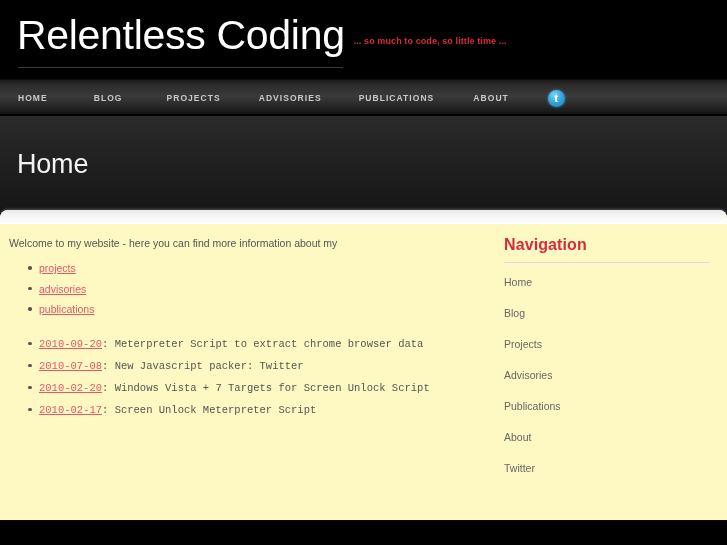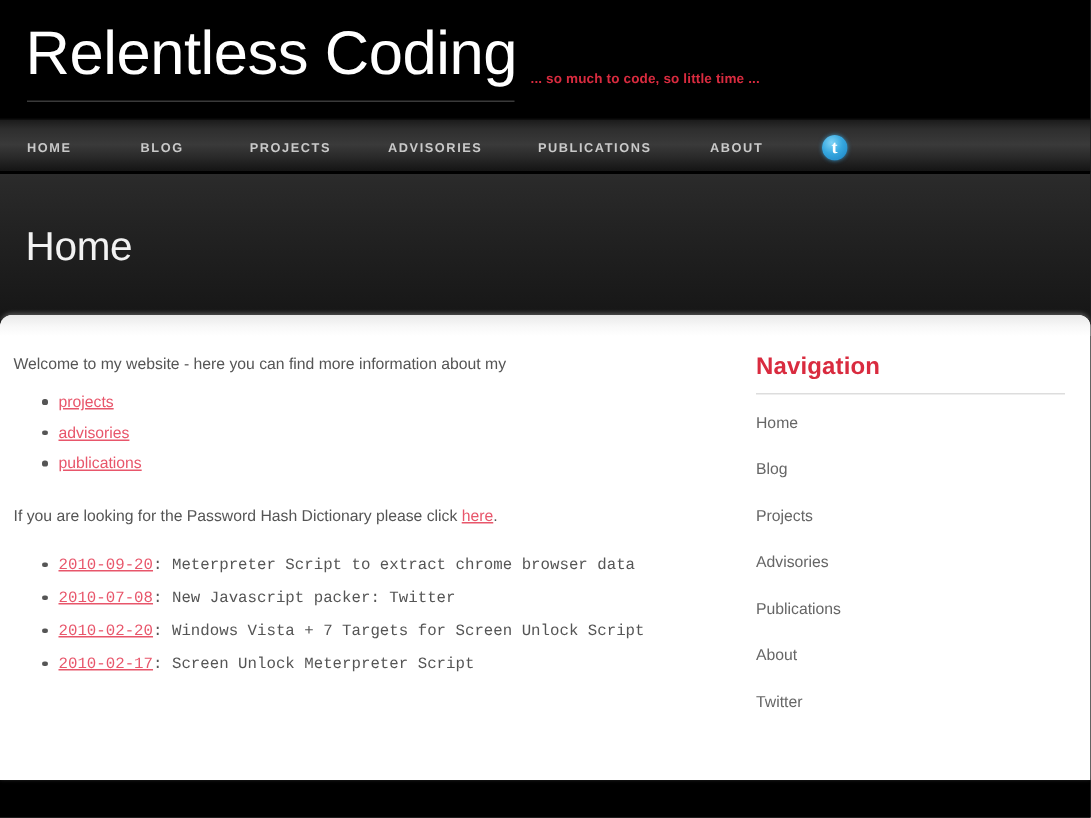--- a/index.html
+++ b/index.html
@@ -48,21 +48,21 @@
     color: #ffffff;
     letter-spacing: -0.3px;
   }
   .tagline {
     font-family: "Liberation Sans", sans-serif;
     font-size: 9px;
     line-height: 11px;
     font-weight: bold;
     color: #d92b3f;
     margin-left: 9px;
-    margin-bottom: 0;
+    margin-bottom: 11px;
     letter-spacing: 0.1px;
   }
   .brand-rule {
     position: absolute;
     left: 18px;
     top: 67px;
     width: 325px;
     height: 1px;
     background: #3a3a3a;
   }
@@ -154,21 +154,21 @@
     letter-spacing: -0.2px;
   }
 
   
   .content-panel {
     position: absolute;
     left: 0;
     top: 210px;
     width: 727px;
     height: 310px;
-    background: #ffffff;
+    background: #fef9c3;
     border-radius: 8px 8px 0 0;
     box-shadow: 0 -1px 3px rgba(255,255,255,0.25);
   }
   .content-sheen {
     position: absolute;
     left: 0; top: 0;
     width: 727px;
     height: 14px;
     border-radius: 8px 8px 0 0;
     background: linear-gradient(to bottom, #e9e9e9 0%, #f8f8f8 55%, #ffffff 100%);
@@ -334,21 +334,20 @@
       <p class="para">Welcome to my website - here you can find more information about my</p>
 
       <ul class="bullets">
         <li><a class="link" href="#">projects</a></li>
         <li><a class="link" href="#">advisories</a></li>
         <li><a class="link" href="#">publications</a></li>
       </ul>
 
       <div class="para-spacer"></div>
 
-      <p class="para" style="margin-bottom:18px;"><span>If you are looking for the Password Hash Dictionary please click </span><a class="link" href="#">here</a><span>.</span></p>
 
 
       <ul class="posts">
         <li><a class="date-link" href="#">2010-09-20</a><span>: </span><span>Meterpreter Script to extract chrome browser data</span></li>
         <li><a class="date-link" href="#">2010-07-08</a><span>: </span><span>New Javascript packer: Twitter</span></li>
         <li><a class="date-link" href="#">2010-02-20</a><span>: </span><span>Windows Vista + 7 Targets for Screen Unlock Script</span></li>
         <li><a class="date-link" href="#">2010-02-17</a><span>: </span><span>Screen Unlock Meterpreter Script</span></li>
       </ul>
     </div>
 

